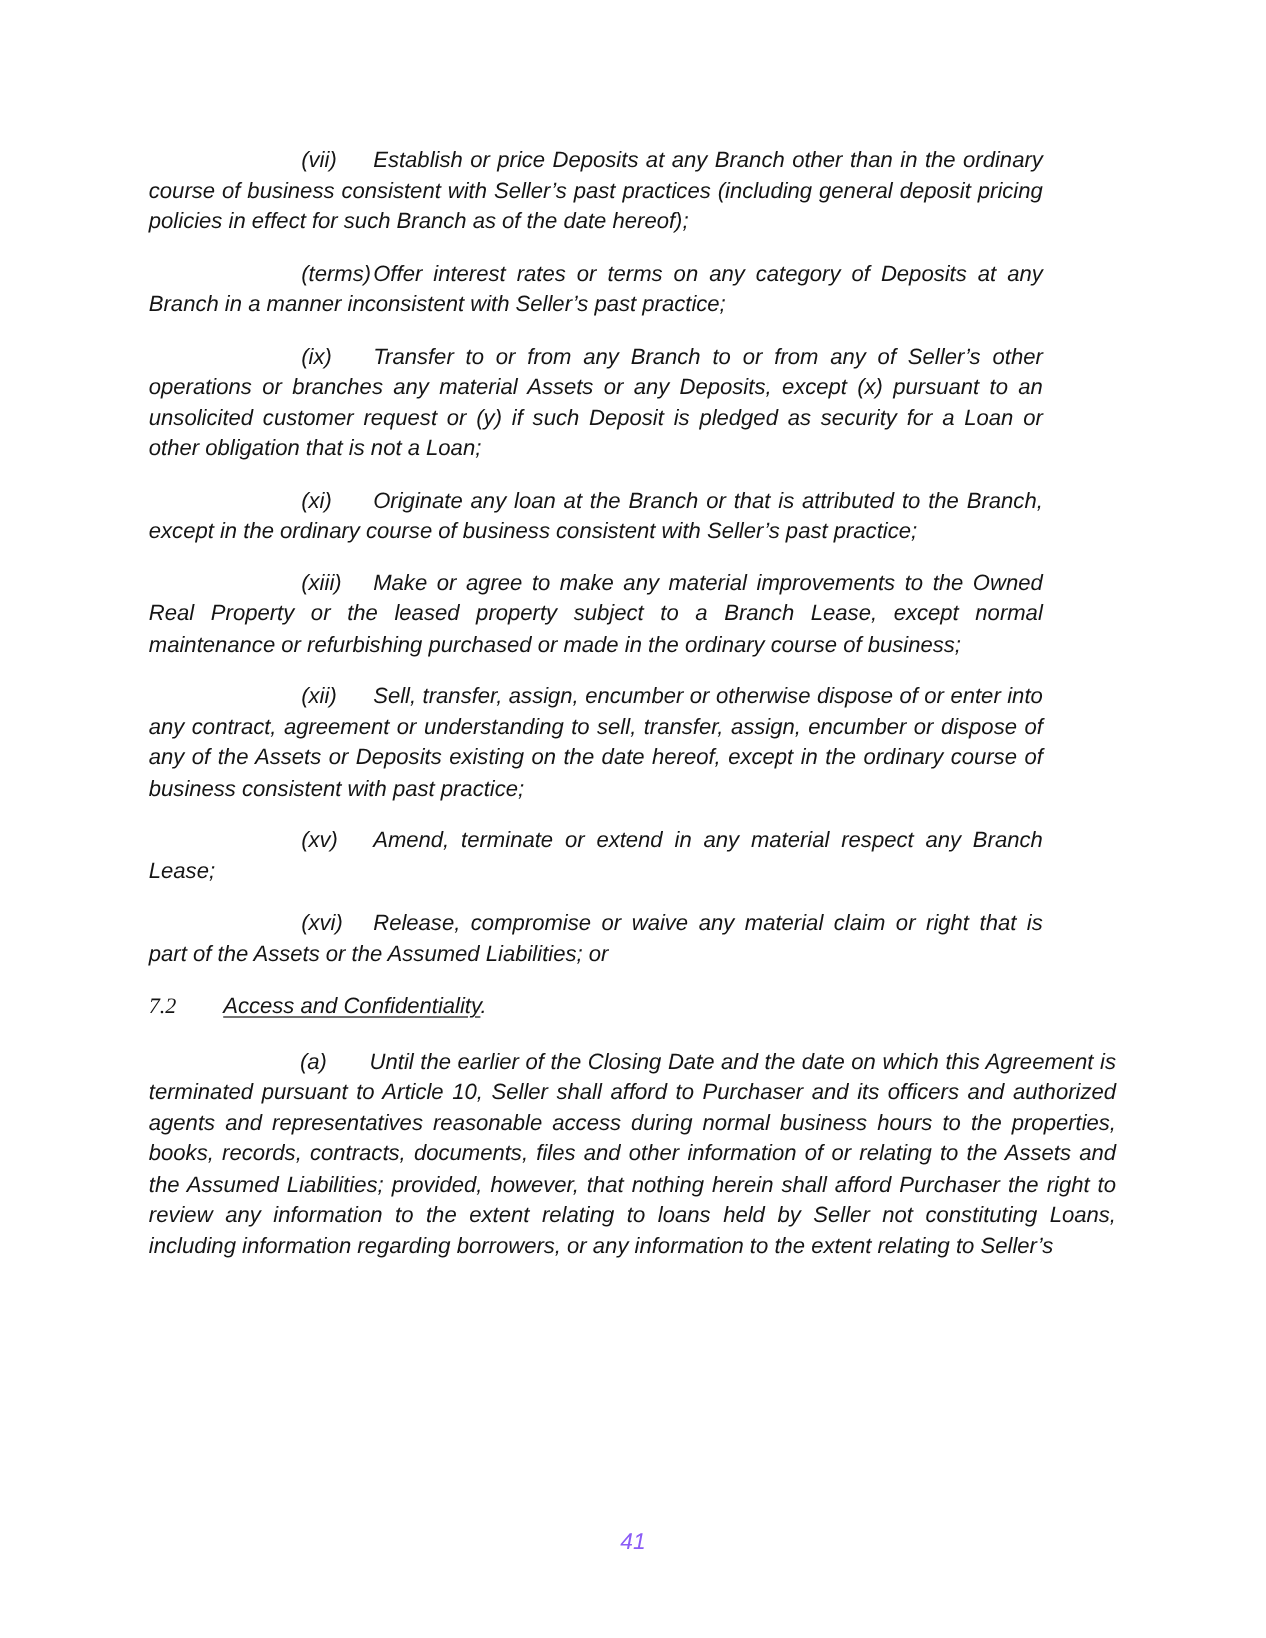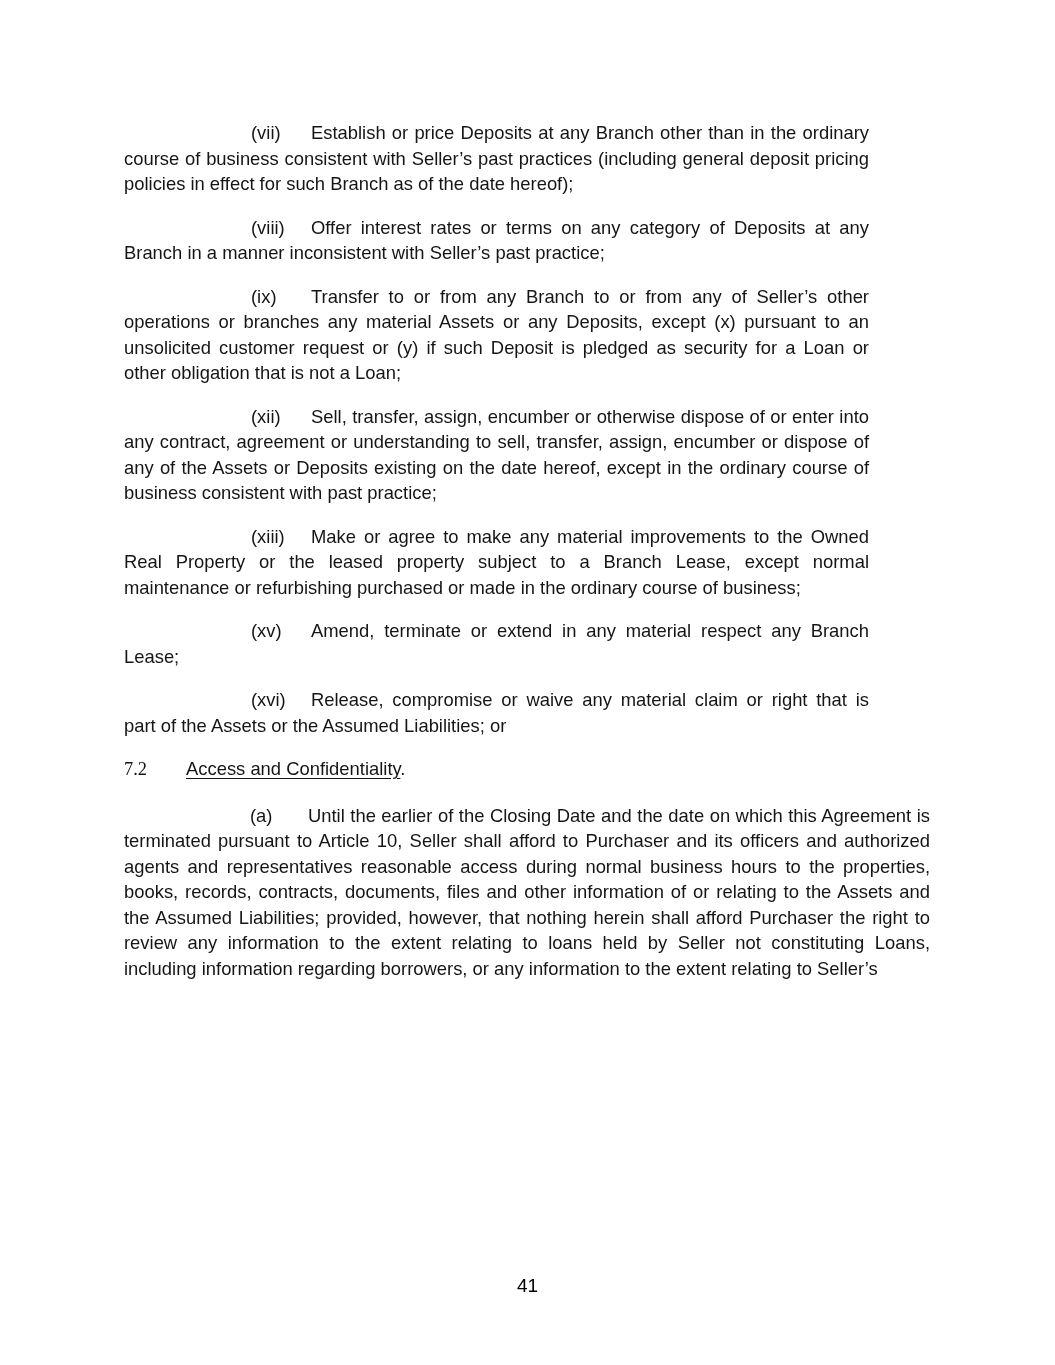--- a/index.html
+++ b/index.html
@@ -8,20 +8,21 @@
     background: #ffffff;
   }
   .page {
     position: relative;
     width: 1055px;
     height: 1365px;
     background: #ffffff;
     overflow: hidden;
     font-family: "Liberation Sans", "DejaVu Sans", sans-serif;
     color: #151515;
+    font-style: italic;
   }
   .content {
     position: absolute;
     top: 120px;
     left: 124px;
     width: 806px;
   }
   .content p {
     margin: 0 0 18px 0;
     font-size: 18.4px;
@@ -66,40 +67,41 @@
     text-indent: 0;
   }
   .page-number {
     position: absolute;
     top: 1274px;
     left: 0;
     width: 100%;
     text-align: center;
     font-size: 19px;
     line-height: 24px;
-    color: #000000;
+    color: #8b5cf6;
   }
 </style>
 </head>
 <body>
 
 <div class="page">
   <div class="content">
 
     <p class="clause"><span class="cnum">(vii)</span><span>Establish or price Deposits at any Branch other than in the ordinary course of business consistent with Seller’s past practices (including general deposit pricing policies in effect for such Branch as of the date hereof);</span></p>
 
-    <p class="clause"><span class="cnum">(viii)</span><span>Offer interest rates or terms on any category of Deposits at any Branch in a manner inconsistent with Seller’s past practice;</span></p>
+    <p class="clause"><span class="cnum">(terms)</span><span>Offer interest rates or terms on any category of Deposits at any Branch in a manner inconsistent with Seller’s past practice;</span></p>
 
     <p class="clause"><span class="cnum">(ix)</span><span>Transfer to or from any Branch to or from any of Seller’s other operations or branches any material Assets or any Deposits, except (x) pursuant to an unsolicited customer request or (y) if such Deposit is pledged as security for a Loan or other obligation that is not a Loan;</span></p>
 
 
+    <p class="clause"><span class="cnum">(xi)</span><span>Originate any loan at the Branch or that is attributed to the Branch, except in the ordinary course of business consistent with Seller’s past practice;</span></p>
+
+    <p class="clause"><span class="cnum">(xiii)</span><span>Make or agree to make any material improvements to the Owned Real Property or the leased property subject to a Branch Lease, except normal maintenance or refurbishing purchased or made in the ordinary course of business;</span></p>
 
     <p class="clause"><span class="cnum">(xii)</span><span>Sell, transfer, assign, encumber or otherwise dispose of or enter into any contract, agreement or understanding to sell, transfer, assign, encumber or dispose of any of the Assets or Deposits existing on the date hereof, except in the ordinary course of business consistent with past practice;</span></p>
-
-    <p class="clause"><span class="cnum">(xiii)</span><span>Make or agree to make any material improvements to the Owned Real Property or the leased property subject to a Branch Lease, except normal maintenance or refurbishing purchased or made in the ordinary course of business;</span></p>
 
 
     <p class="clause"><span class="cnum">(xv)</span><span>Amend, terminate or extend in any material respect any Branch Lease;</span></p>
 
     <p class="clause"><span class="cnum">(xvi)</span><span>Release, compromise or waive any material claim or right that is part of the Assets or the Assumed Liabilities; or</span></p>
 
 
     <p class="section-head"><span class="sec-num">7.2</span><span class="sec-title">Access and Confidentiality</span><span>.</span></p>
 
     <p class="para-a"><span class="pnum">(a)</span><span>Until the earlier of the Closing Date and the date on which this Agreement is terminated pursuant to Article 10, Seller shall afford to Purchaser and its officers and authorized agents and representatives reasonable access during normal business hours to the properties, books, records, contracts, documents, files and other information of or relating to the Assets and the Assumed Liabilities; provided, however, that nothing herein shall afford Purchaser the right to review any information to the extent relating to loans held by Seller not constituting Loans, including information regarding borrowers, or any information to the extent relating to Seller’s</span></p>

